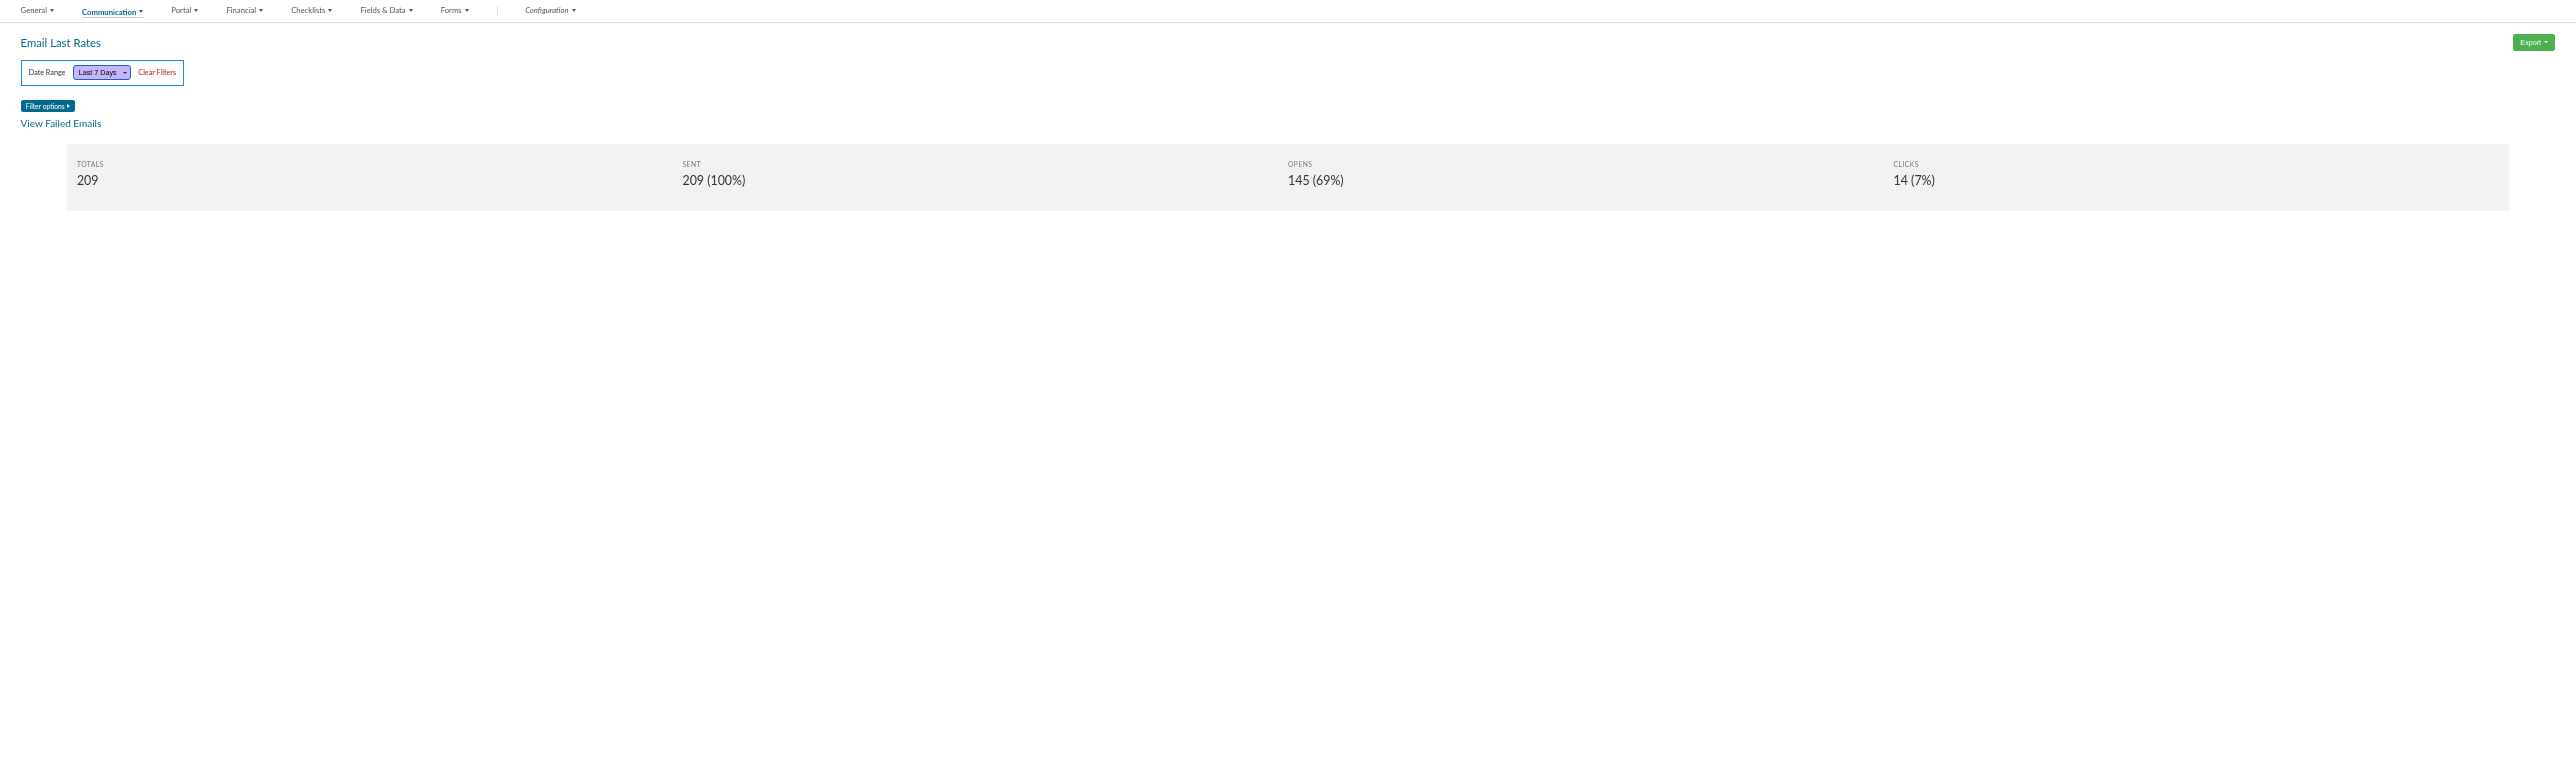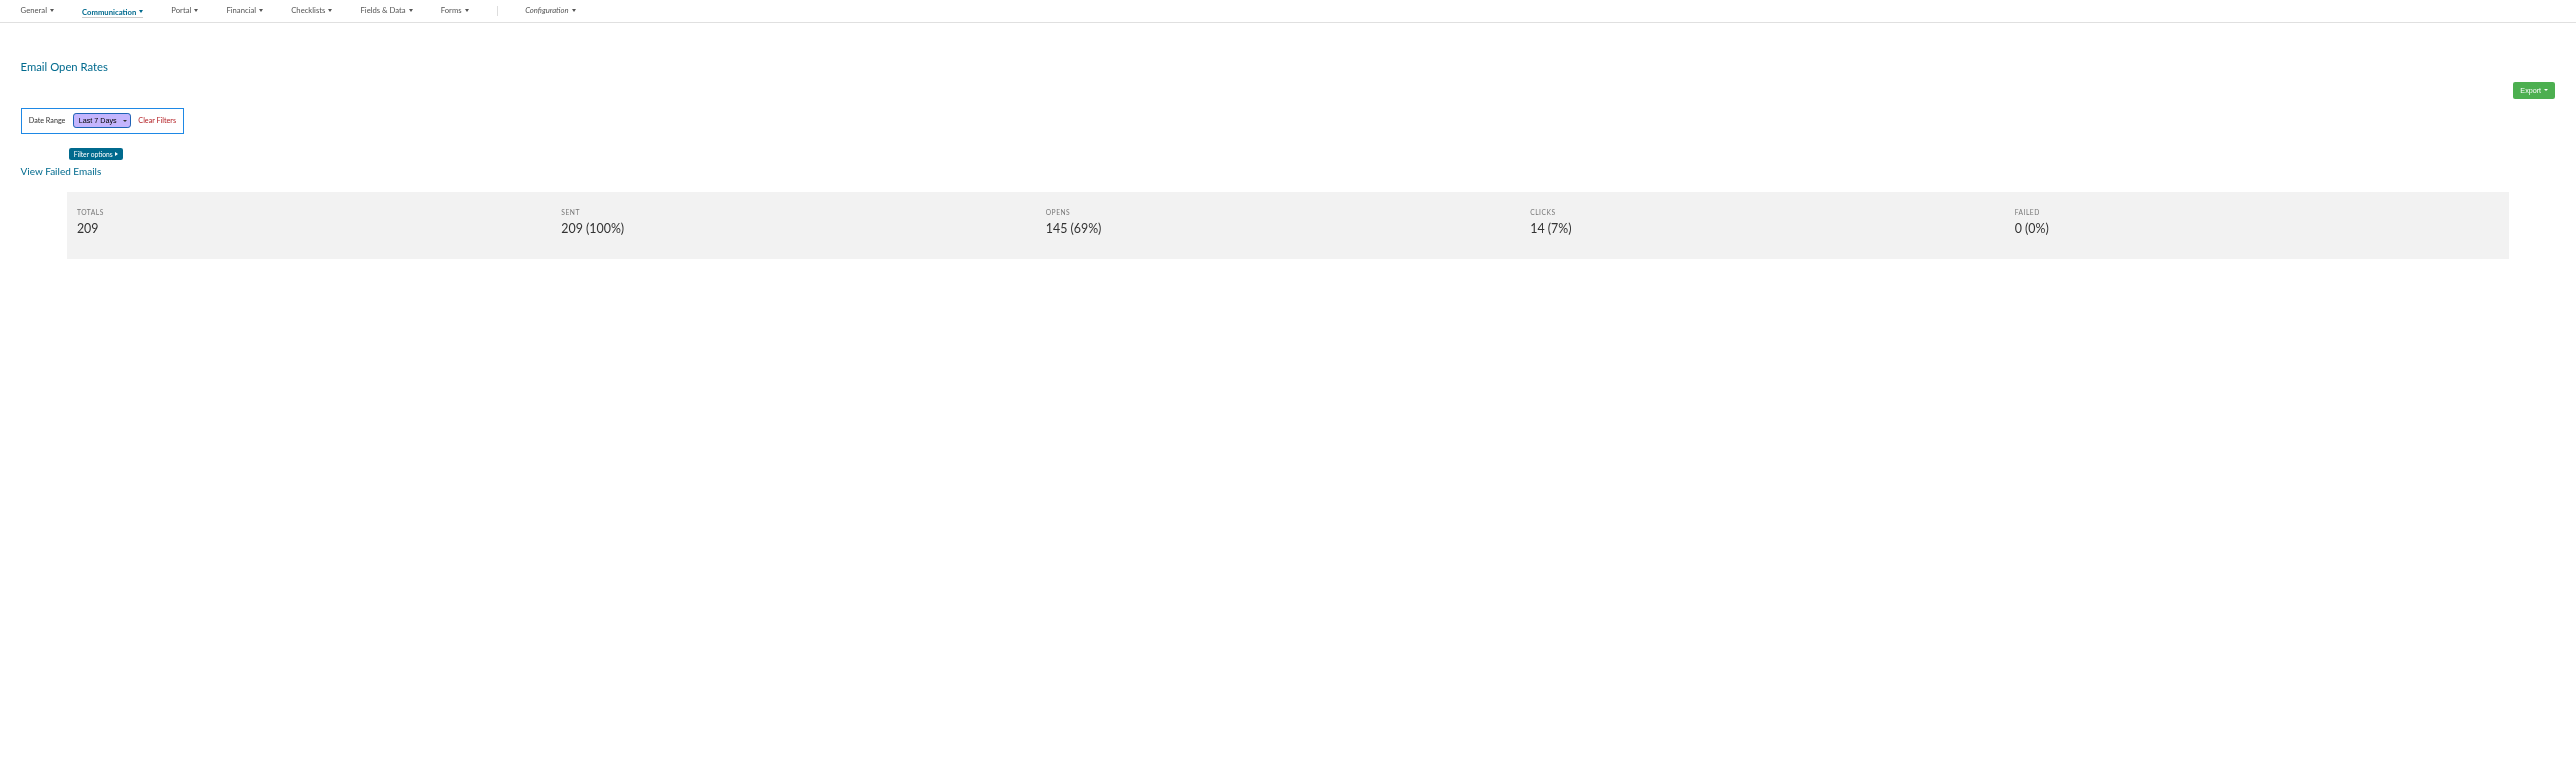--- a/index.html
+++ b/index.html
@@ -63,21 +63,20 @@
       background: #4caf50;
       color: #fff;
       border: none;
       border-radius: 2.1px;
       padding: 4.1px 7.2px;
       font-size: 7.2px;
       cursor: pointer;
       display: inline-flex;
       align-items: center;
       gap: 3.1px;
-      margin-top: 48px;
     }
     .export-btn .chevron-down { border-top-color: #fff; border-left-width:2.1px; border-right-width:2.1px; border-top-width:2.6px;}
     .filter-box {
       display: inline-flex;
       align-items: center;
       border: 1px solid #1e88e5;
       border-radius: 0;
       padding: 4.1px 7.2px;
       gap: 7.2px;
       margin-bottom: 14.4px;
@@ -120,21 +119,20 @@
       display: inline-flex;
       align-items: center;
       background: #006a8e;
       color: #fff;
       border-radius: 2.1px;
       padding: 2.1px 5.2px;
       font-size: 6.7px;
       cursor: pointer;
       gap: 2.1px;
       margin-bottom: 5.2px;
-      margin-left: 48px;
     }
     .chevron-right {
       display: inline-block;
       width: 0; height: 0;
       border-top: 2.6px solid transparent;
       border-bottom: 2.6px solid transparent;
       border-left: 3.1px solid currentColor;
     }
     .view-failed {
       color: #006a8e;
@@ -197,21 +195,21 @@
   </span>
   <span class="topnav-divider"></span>
   <span class="topnav-item config">
     <span>Configuration</span>
     <span class="chevron-down"></span>
   </span>
 </nav>
 
 <div class="content">
   <div class="header-row">
-    <h1 class="page-title">Email Open Rates</h1>
+    <h1 class="page-title">Email Last Rates</h1>
     <button class="export-btn">
       <span>Export</span>
       <span class="chevron-down"></span>
     </button>
   </div>
 
   <div class="filter-box">
     <span class="filter-label">Date Range</span>
     <span class="select-wrap">
       <select class="date-select">
@@ -239,19 +237,15 @@
       <div class="stat-value">209 (100%)</div>
     </div>
     <div class="stat-col">
       <div class="stat-label">OPENS</div>
       <div class="stat-value">145 (69%)</div>
     </div>
     <div class="stat-col">
       <div class="stat-label">CLICKS</div>
       <div class="stat-value">14 (7%)</div>
     </div>
-    <div class="stat-col">
-      <div class="stat-label">FAILED</div>
-      <div class="stat-value">0 (0%)</div>
-    </div>
   </div>
 </div>
 
 
 </body></html>

